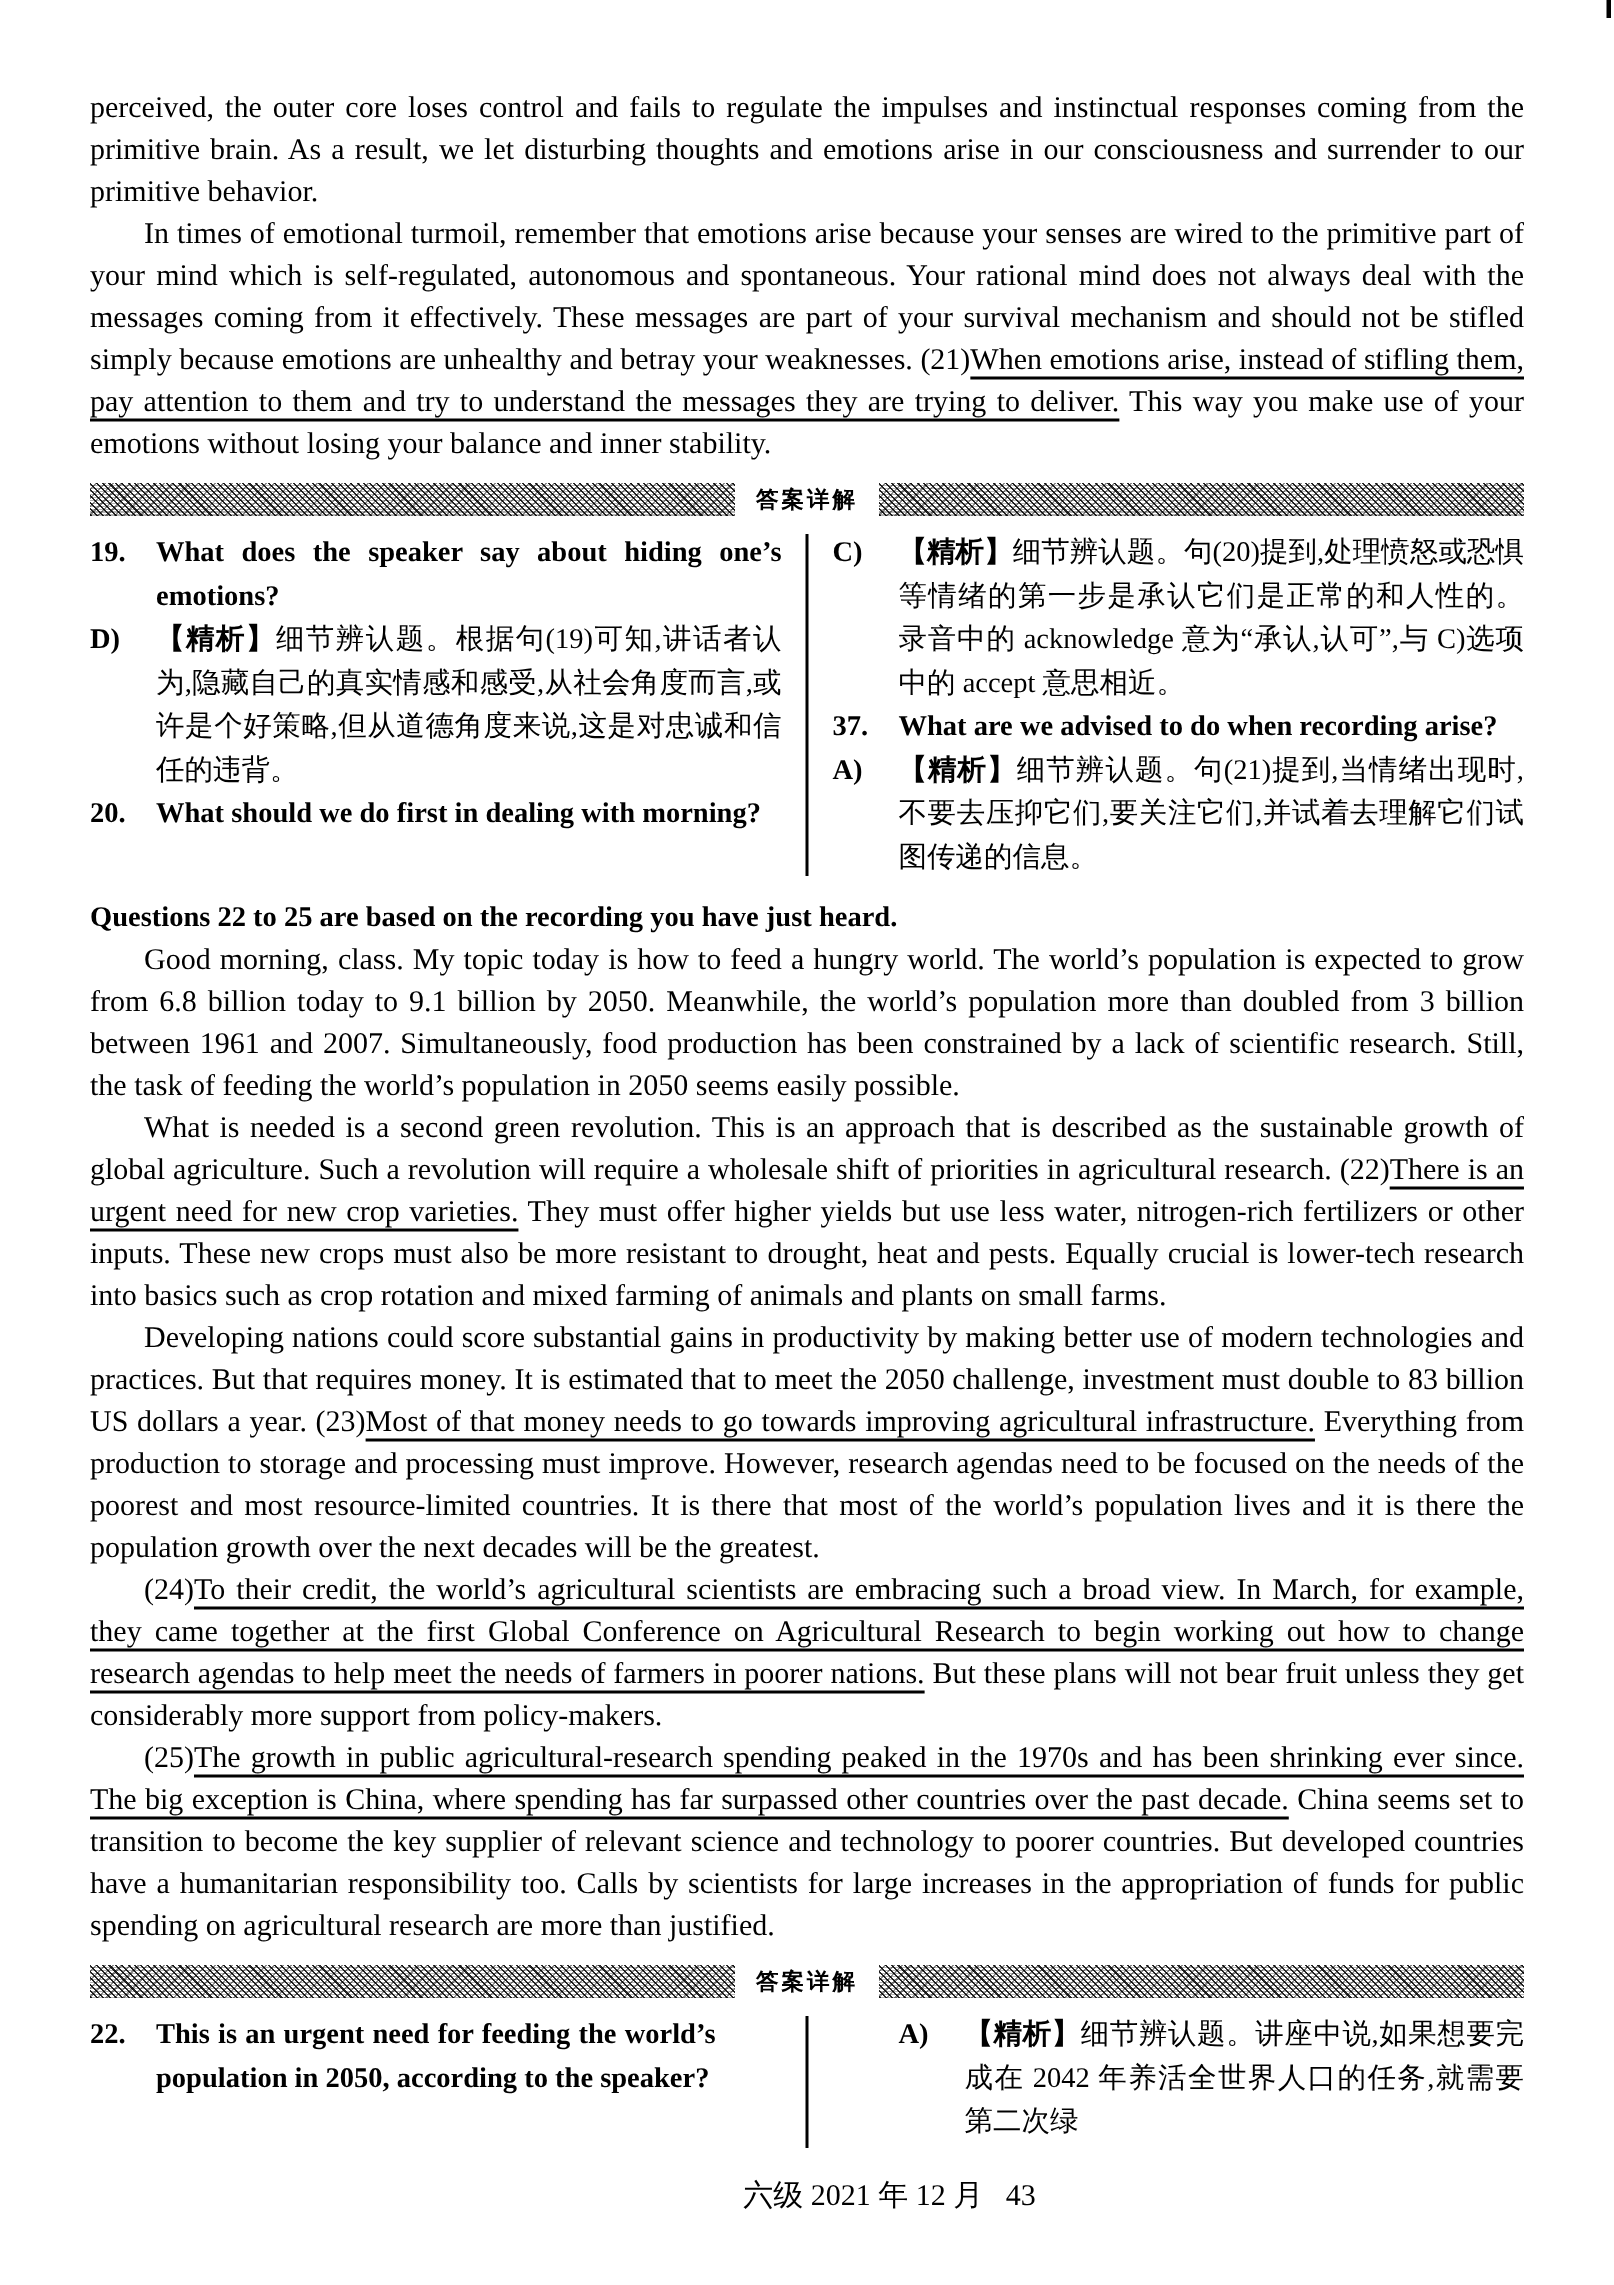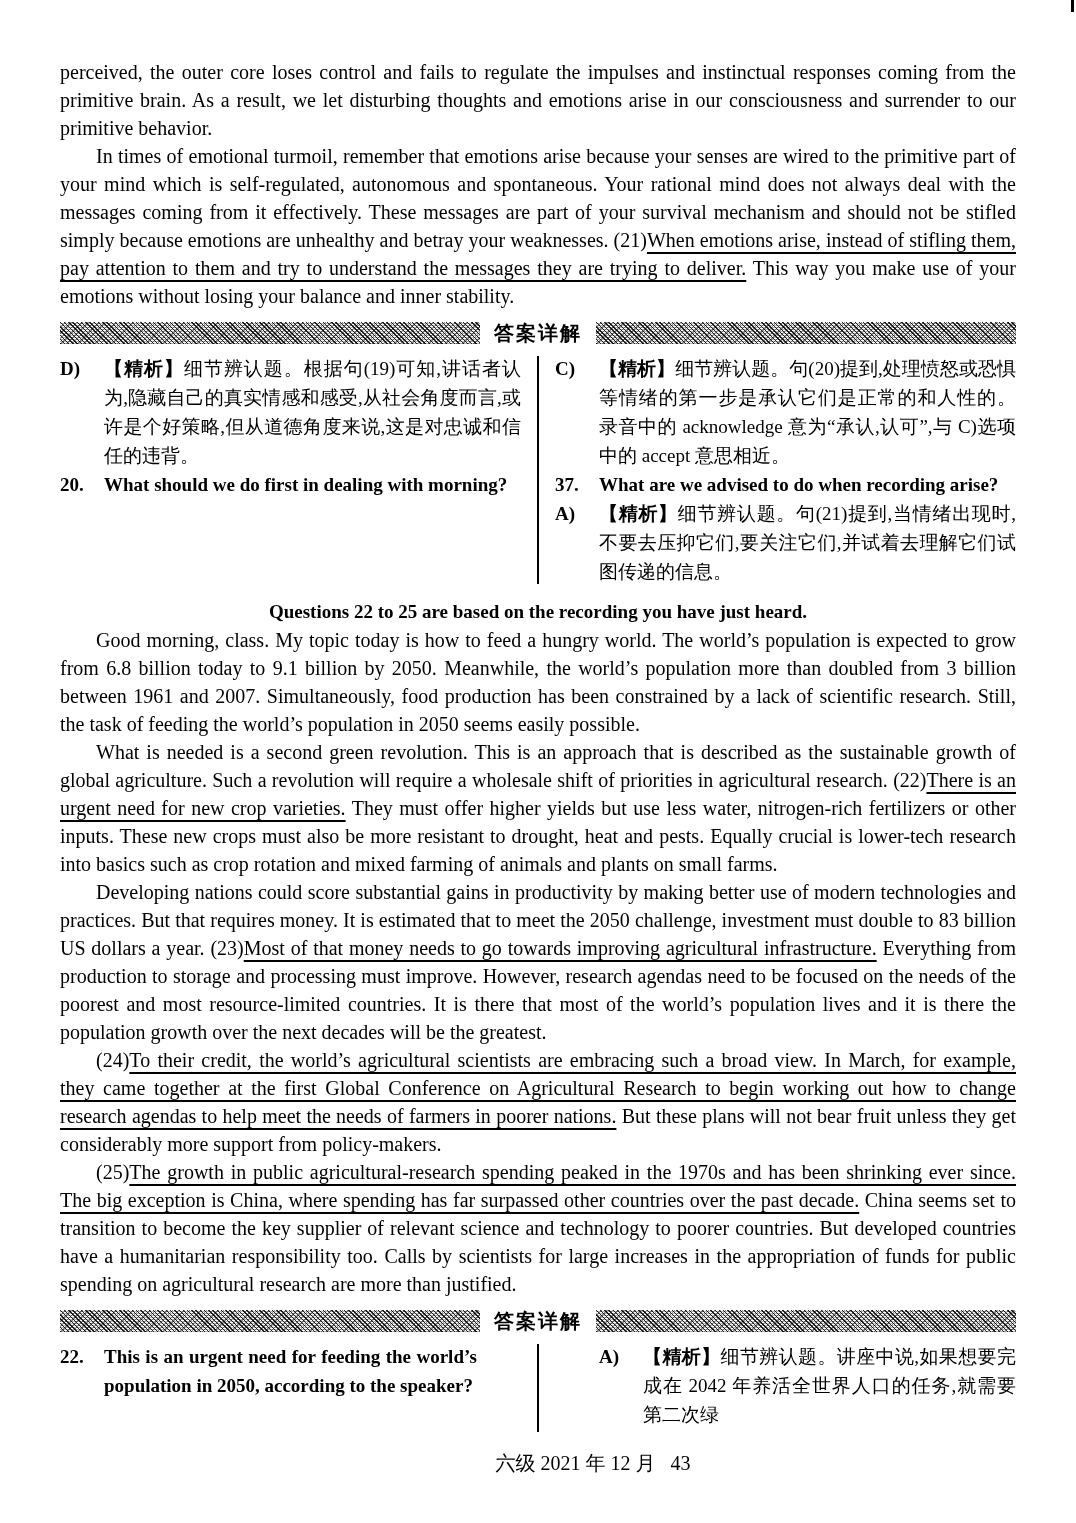--- a/index.html
+++ b/index.html
@@ -24,40 +24,40 @@
   
   .band { display: flex; align-items: center; height: 28px; margin: 9px 0 7px 0; }
   .hatch {
     flex: 1; height: 22px;
     background:
       repeating-linear-gradient(45deg, rgba(0,0,0,0.85) 0 1px, transparent 1px 3px),
       repeating-linear-gradient(-45deg, rgba(0,0,0,0.45) 0 1px, transparent 1px 4px),
       repeating-linear-gradient(0deg, rgba(0,0,0,0.30) 0 1px, transparent 1px 2px);
   }
   .band-label {
-    padding: 0 14px; font-weight: bold; font-size: 20px; letter-spacing: 2px;
+    padding: 0 14px; font-weight: bold; font-size: 15px; letter-spacing: 2px;
     font-family: "Liberation Sans", "DejaVu Sans", sans-serif; white-space: nowrap; text-align: right;
   }
 
   
   .qa { display: flex; align-items: stretch; }
   .qa .col { flex: 1; min-width: 0; }
   .qa .col.left  { padding-right: 16px; }
   .qa .col.right { padding-left: 16px; }
   .qa .divider { width: 2px; background: #000; margin: 2px 0; }
 
   .ans-item {
     position: relative; padding-left: 44px;
     font-size: 19px; line-height: 29px;
     text-align: justify; text-justify: inter-word;
   }
   .ans-item .marker { position: absolute; left: 0; top: 0; font-weight: bold; }
 
   
-  .heading { margin: 12px 0 0 0; font-weight: bold; font-size: 19px; line-height: 28px; text-align: center; }
+  .heading { margin: 12px 0 0 0; font-weight: bold; font-size: 19px; line-height: 28px; }
 
   .qa2 { min-height: 92px; gap: 44px; }
 
   .footer {
     position: absolute; left: 0; right: 0; bottom: 46px;
     text-align: center; font-size: 20px; white-space: pre;
     transform: translateX(55px);
   }
 
   .speck { position: absolute; background: #000; }
@@ -74,20 +74,24 @@
     </div>
 
   <div class="band">
     <div class="hatch"></div>
     <div class="band-label">答案详解</div>
     <div class="hatch"></div>
   </div>
 
   <div class="qa">
     <div class="col left">
+        <div class="ans-item">
+          <span class="marker">19.</span>
+          <div class="item-body"><span class="b">What does the speaker say about hiding one’s emotions?</span></div>
+        </div>
         <div class="ans-item">
           <span class="marker">D)</span>
           <div class="item-body"><span class="b">【精析】</span><span>细节辨认题。根据句(19)可知,讲话者认为,隐藏自己的真实情感和感受,从社会角度而言,或许是个好策略,但从道德角度来说,这是对忠诚和信任的违背。</span></div>
         </div>
         <div class="ans-item">
           <span class="marker">20.</span>
           <div class="item-body"><span class="b">What should we do first in dealing with morning?</span></div>
         </div>
       </div>
     <div class="divider"></div>

